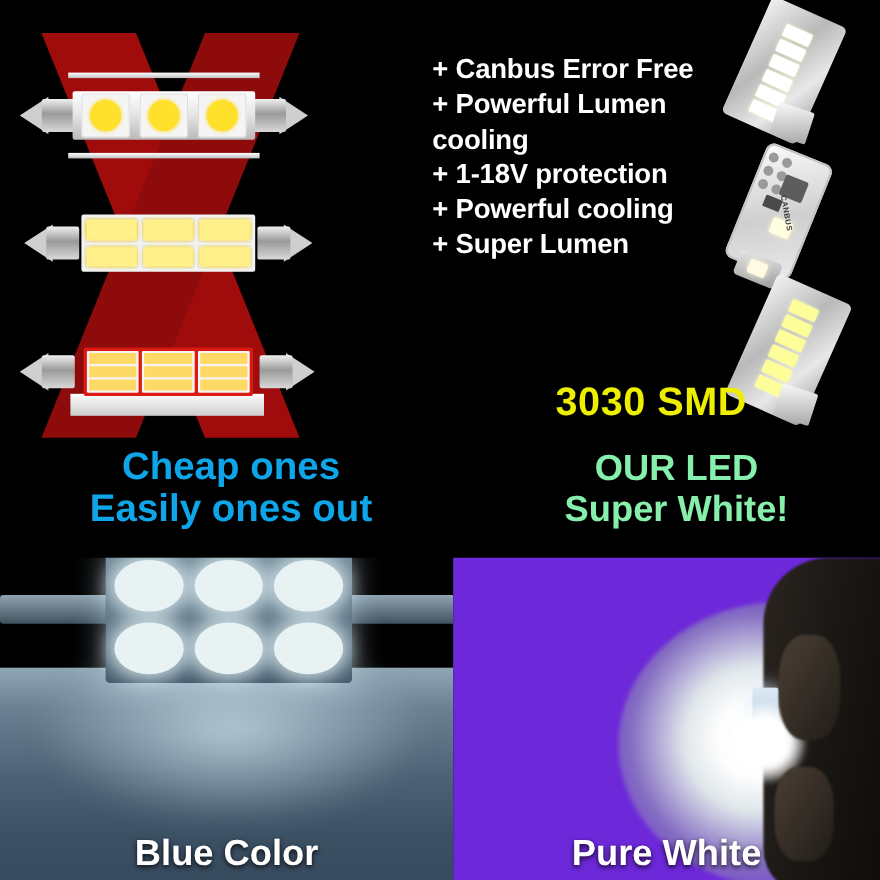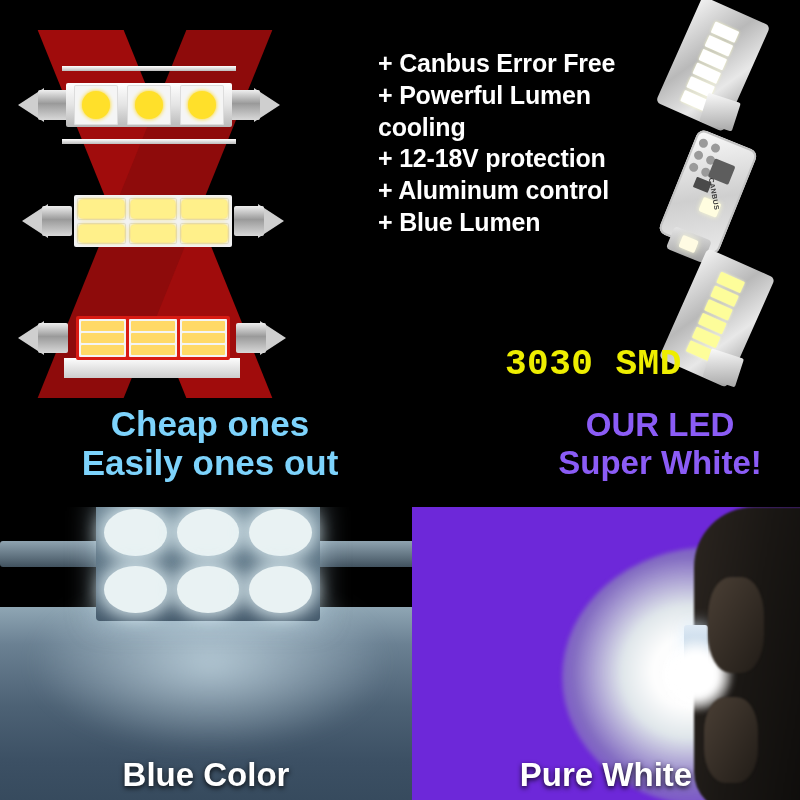--- a/index.html
+++ b/index.html
@@ -54,21 +54,21 @@
   #bulb3 .pcb{position:absolute;left:58px;right:56px;top:24px;height:44px;background:#d91b13;
               border-radius:2px;display:grid;grid-template-columns:repeat(3,1fr);gap:3px;padding:3px;box-sizing:border-box;}
   #bulb3 .cell{display:grid;grid-template-rows:repeat(3,1fr);gap:2px;background:#f4f4f4;padding:2px;border-radius:1px;}
   #bulb3 .cell b{display:block;background:#ffd966;border-radius:1px;}
   #bulb3 .skirt{position:absolute;left:46px;right:46px;bottom:6px;height:20px;
                 background:linear-gradient(180deg,#fdfdfd,#cdcdcd);}
 
   
   .features{position:absolute;left:378px;top:48px;width:312px;color:#fff;
             font-size:25px;font-weight:bold;line-height:1.27;letter-spacing:-.2px;}
-  .features div{white-space:pre-wrap;}
+  .features div{white-space:pre-wrap;margin-left:15px;}
 
   
   .diag{position:absolute;}
   .diag .shell{position:absolute;left:0;top:0;width:100%;height:100%;
                background:linear-gradient(120deg,#f2f2f2,#b9b9b9 40%,#e8e8e8 70%,#9d9d9d);
                border-radius:5px;}
   .diag .strip{position:absolute;display:flex;flex-direction:column;gap:3px;}
   .diag .strip b{display:block;width:100%;height:12px;background:#fdfd9a;border-radius:1px;
                  box-shadow:0 0 3px rgba(255,255,200,.9);}
   .diag .nub{position:absolute;background:linear-gradient(160deg,#fafafa,#a8a8a8);border-radius:2px;}
@@ -94,26 +94,26 @@
                box-shadow:0 0 5px rgba(255,255,210,.9);}
   #prod2 .canbus{position:absolute;left:22px;top:52px;font-size:7px;font-weight:bold;color:#3a3a3a;
                  transform:rotate(58deg);letter-spacing:.5px;}
   #prod2 .base{position:absolute;left:14px;bottom:-12px;width:40px;height:24px;border-radius:4px;
                background:linear-gradient(160deg,#e6e6e6,#9e9e9e);}
   #prod2 .base i{position:absolute;left:11px;top:5px;width:17px;height:13px;background:#fffbe3;border-radius:2px;
                  box-shadow:0 0 6px rgba(255,255,220,.9);}
 
   
   .smd-label{position:absolute;left:505px;top:344px;color:#eeee00;font-size:36px;font-weight:bold;
-             letter-spacing:.5px;font-family:Liberation Mono, monospace;}
+             letter-spacing:.5px;}
   .vs{position:absolute;left:352px;top:372px;color:#ee0a0a;font-size:86px;font-weight:bold;
       line-height:1;letter-spacing:-2px;}
-  .cheap{position:absolute;left:55px;top:404px;width:310px;text-align:center;color:#7dd3fc;
+  .cheap{position:absolute;left:55px;top:404px;width:310px;text-align:center;color:#0ea5e9;
          font-size:35px;font-weight:bold;line-height:1.12;text-shadow:0 1px 3px rgba(0,0,0,.9);}
-  .ourled{position:absolute;left:525px;top:406px;width:270px;text-align:center;color:#8b5cf6;
+  .ourled{position:absolute;left:480px;top:406px;width:270px;text-align:center;color:#86efac;
           font-size:33px;font-weight:bold;line-height:1.15;text-shadow:0 1px 3px rgba(0,0,0,.9);}
 
   
   .photo{position:absolute;top:507px;height:305px;overflow:hidden;}
   #photo-blue{left:0;width:412px;background:#000;}
   #photo-white{left:412px;width:388px;background:#6d28d9;}
 
   
   .blue-floor{position:absolute;left:-20px;bottom:0;width:460px;height:205px;
       background:linear-gradient(180deg,#8fa6b4 0%,#6b8193 18%,#4d6275 48%,#3c5064 75%,#35495c 100%);}
@@ -225,23 +225,23 @@
             <b></b>
             <b></b>
           </span>
       </div>
     </div>
 
     <div class="features">
       <div>+ Canbus Error Free</div>
       <div>+ Powerful Lumen</div>
       <div>cooling</div>
-      <div>+ 12-18V protection</div>
-      <div>+ Aluminum control</div>
-      <div>+ Blue Lumen</div>
+      <div>+ 1-18V protection</div>
+      <div>+ Powerful cooling</div>
+      <div>+ Super Lumen</div>
     </div>
 
     <div class="diag" id="prod1">
       <div class="shell"></div>
       <div class="strip">
         <b></b>
           <b></b>
           <b></b>
         <b></b>
           <b></b>

